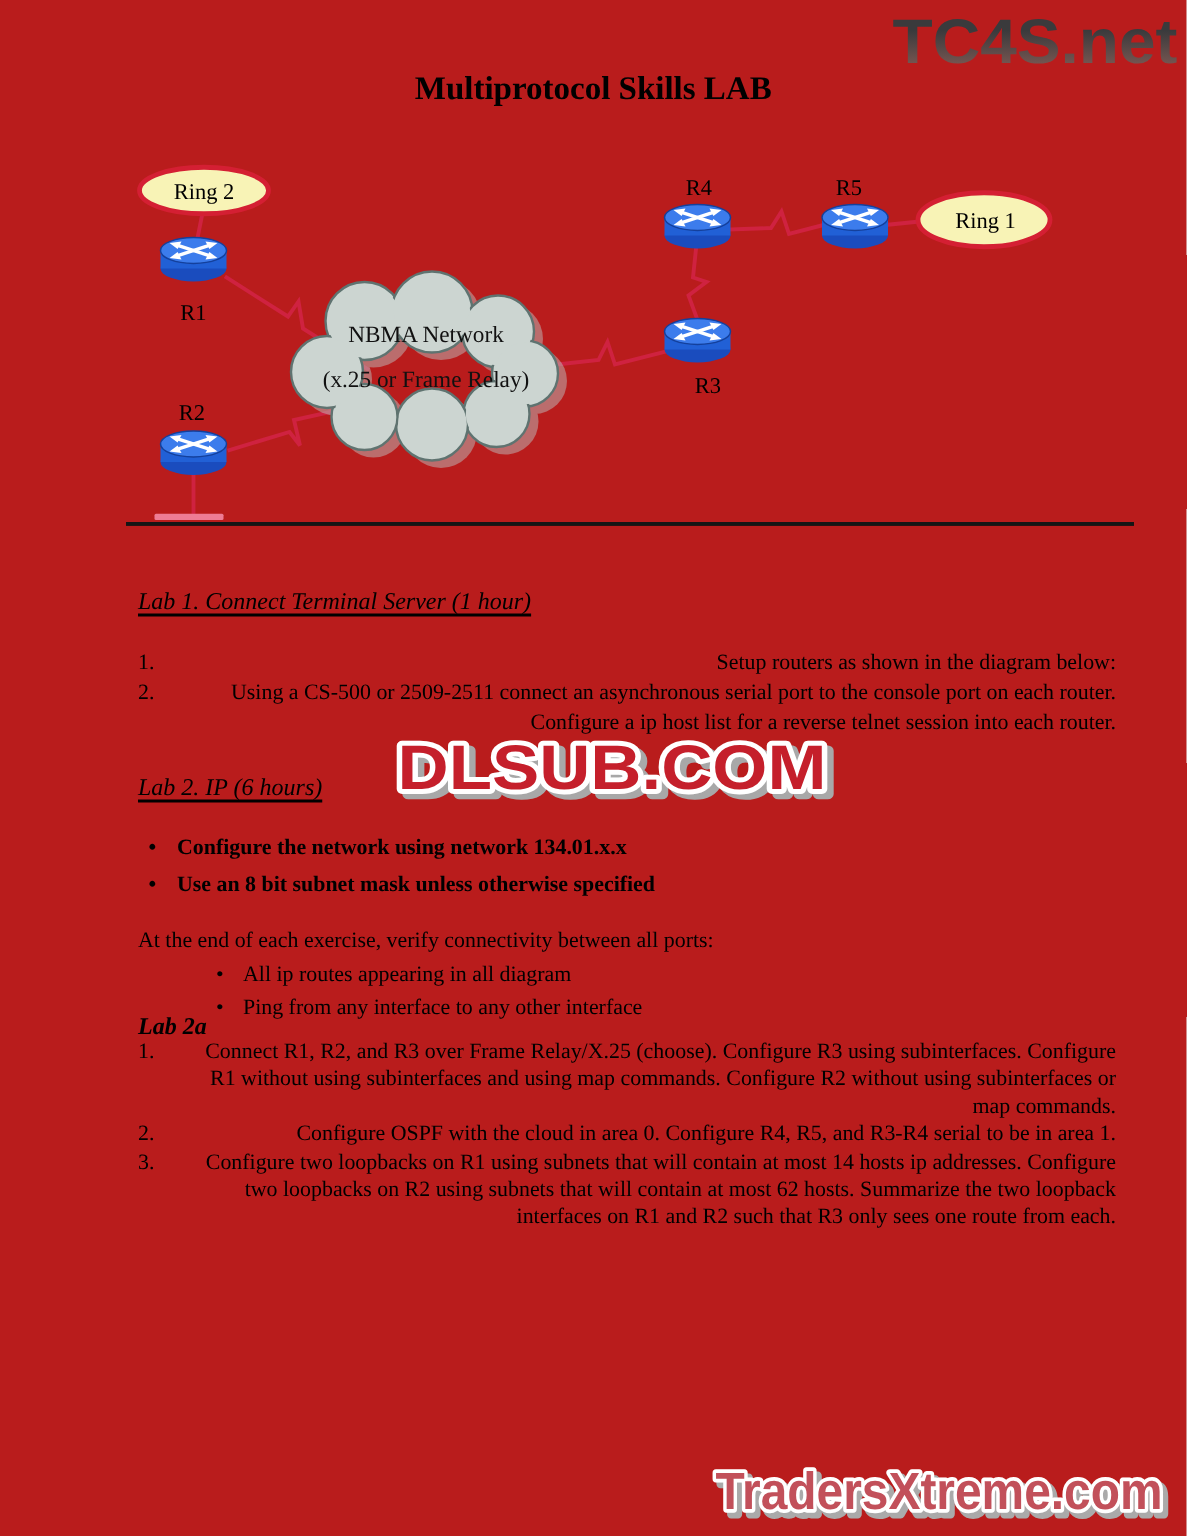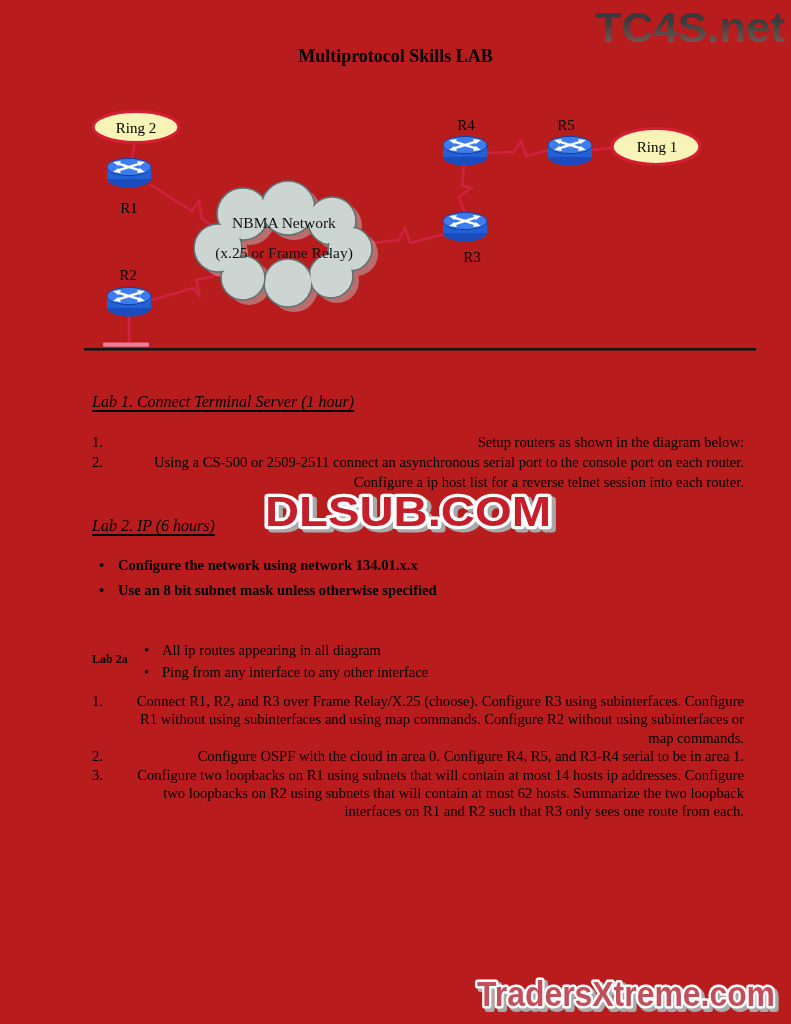--- a/index.html
+++ b/index.html
@@ -2,43 +2,43 @@
 <html style="--link-red: #cf2240; --ring-fill: #f8f3b6; --ring-border: #d41f33; --cloud-fill: #ccd5d1; --cloud-border: #5f7370; --router-top: #3c7cec; --router-body: #2160d6; --router-dark: #1a4cbe; --eth-pink: #ee7c95; --dlsub-red: #c51f2b; --traders-red: #c2505a; --tc4s-top: #3a3a3c; --tc4s-bottom: #8a5f58;"><head>
 <meta charset="utf-8">
 <style>
   html,body{margin:0;padding:0;background:#e8e8e8;}
   .page{
     position:relative; width:791px; height:1024px; background:#b91c1c;
     overflow:hidden; font-family:"Liberation Serif",serif; color:#000;
   }
   
   .title{position:absolute; top:46px; left:0; width:100%; text-align:center;
-         font-size:18px; font-weight:bold;}
+         font-size:22px; font-weight:bold;}
   .lab-head{position:absolute; left:92px; font-size:16px; font-weight:normal;
             font-style:italic; text-decoration:underline;
             text-decoration-thickness:1.5px; text-underline-offset:3px;}
   #lab1-head{top:393px;}
   #lab2-head{top:517px;}
   .olist{position:absolute; left:92px; width:652px; font-size:14.6px;}
   #lab1-list{top:432px; line-height:20px;}
   #lab2-list{top:692px; line-height:18.4px;}
   .oitem{display:flex;}
   .oitem .num{width:26px; flex:none;}
   .oitem .txt{flex:1;text-align:right;}
   .bullets{position:absolute; left:99px; top:556px; width:620px;
            font-size:14.6px; font-weight:bold; line-height:19px;}
   .brow{display:flex; margin-bottom:6px;}
   .brow .b{width:19px; flex:none;}
   .verify{position:absolute; left:92px; top:619px; font-size:14.6px;}
   .vbullets{position:absolute; left:144px; top:640px; width:500px;
             font-size:14.6px; line-height:21.5px;}
   .vrow{display:flex;}
   .vrow .b{width:18px; flex:none;}
-  #lab2a{position:absolute; left:92px; top:652px; font-size:12px;
-         font-weight:bold; }
+  #lab2a{position:absolute; left:92px; top:676px; font-size:16px;
+         font-weight:bold; font-style:italic;}
   
   .diagram{position:absolute; left:0; top:0; pointer-events:none;}
   .link{stroke:var(--link-red); stroke-width:2.6; fill:none;
         stroke-linejoin:miter; stroke-linecap:square;}
   .ring{fill:var(--ring-fill); stroke:var(--ring-border); stroke-width:3.2;}
   .cloud-shadow{fill:#bdbdbd; opacity:.5;}
   .cloud-edge{fill:var(--cloud-fill); stroke:var(--cloud-border); stroke-width:1.6;}
   .cloud-main{fill:var(--cloud-fill);}
   .dtext{font-family:"Liberation Serif",serif; font-size:15px; fill:#000;}
   .ctext{font-family:"Liberation Serif",serif; font-size:15.5px; fill:#111;}
@@ -184,20 +184,21 @@
     <div class="brow">
       <span class="b">•</span>
       <span>Configure the network using network 134.01.x.x</span>
     </div>
     <div class="brow">
       <span class="b">•</span>
       <span>Use an 8 bit subnet mask unless otherwise specified</span>
     </div>
   </div>
 
+  <div class="verify">At the end of each exercise, verify connectivity between all ports:</div>
 
   <div class="vbullets">
     <div class="vrow">
       <span class="b">•</span>
       <span>All ip routes appearing in all diagram</span>
     </div>
     <div class="vrow">
       <span class="b">•</span>
       <span>Ping from any interface to any other interface</span>
     </div>

